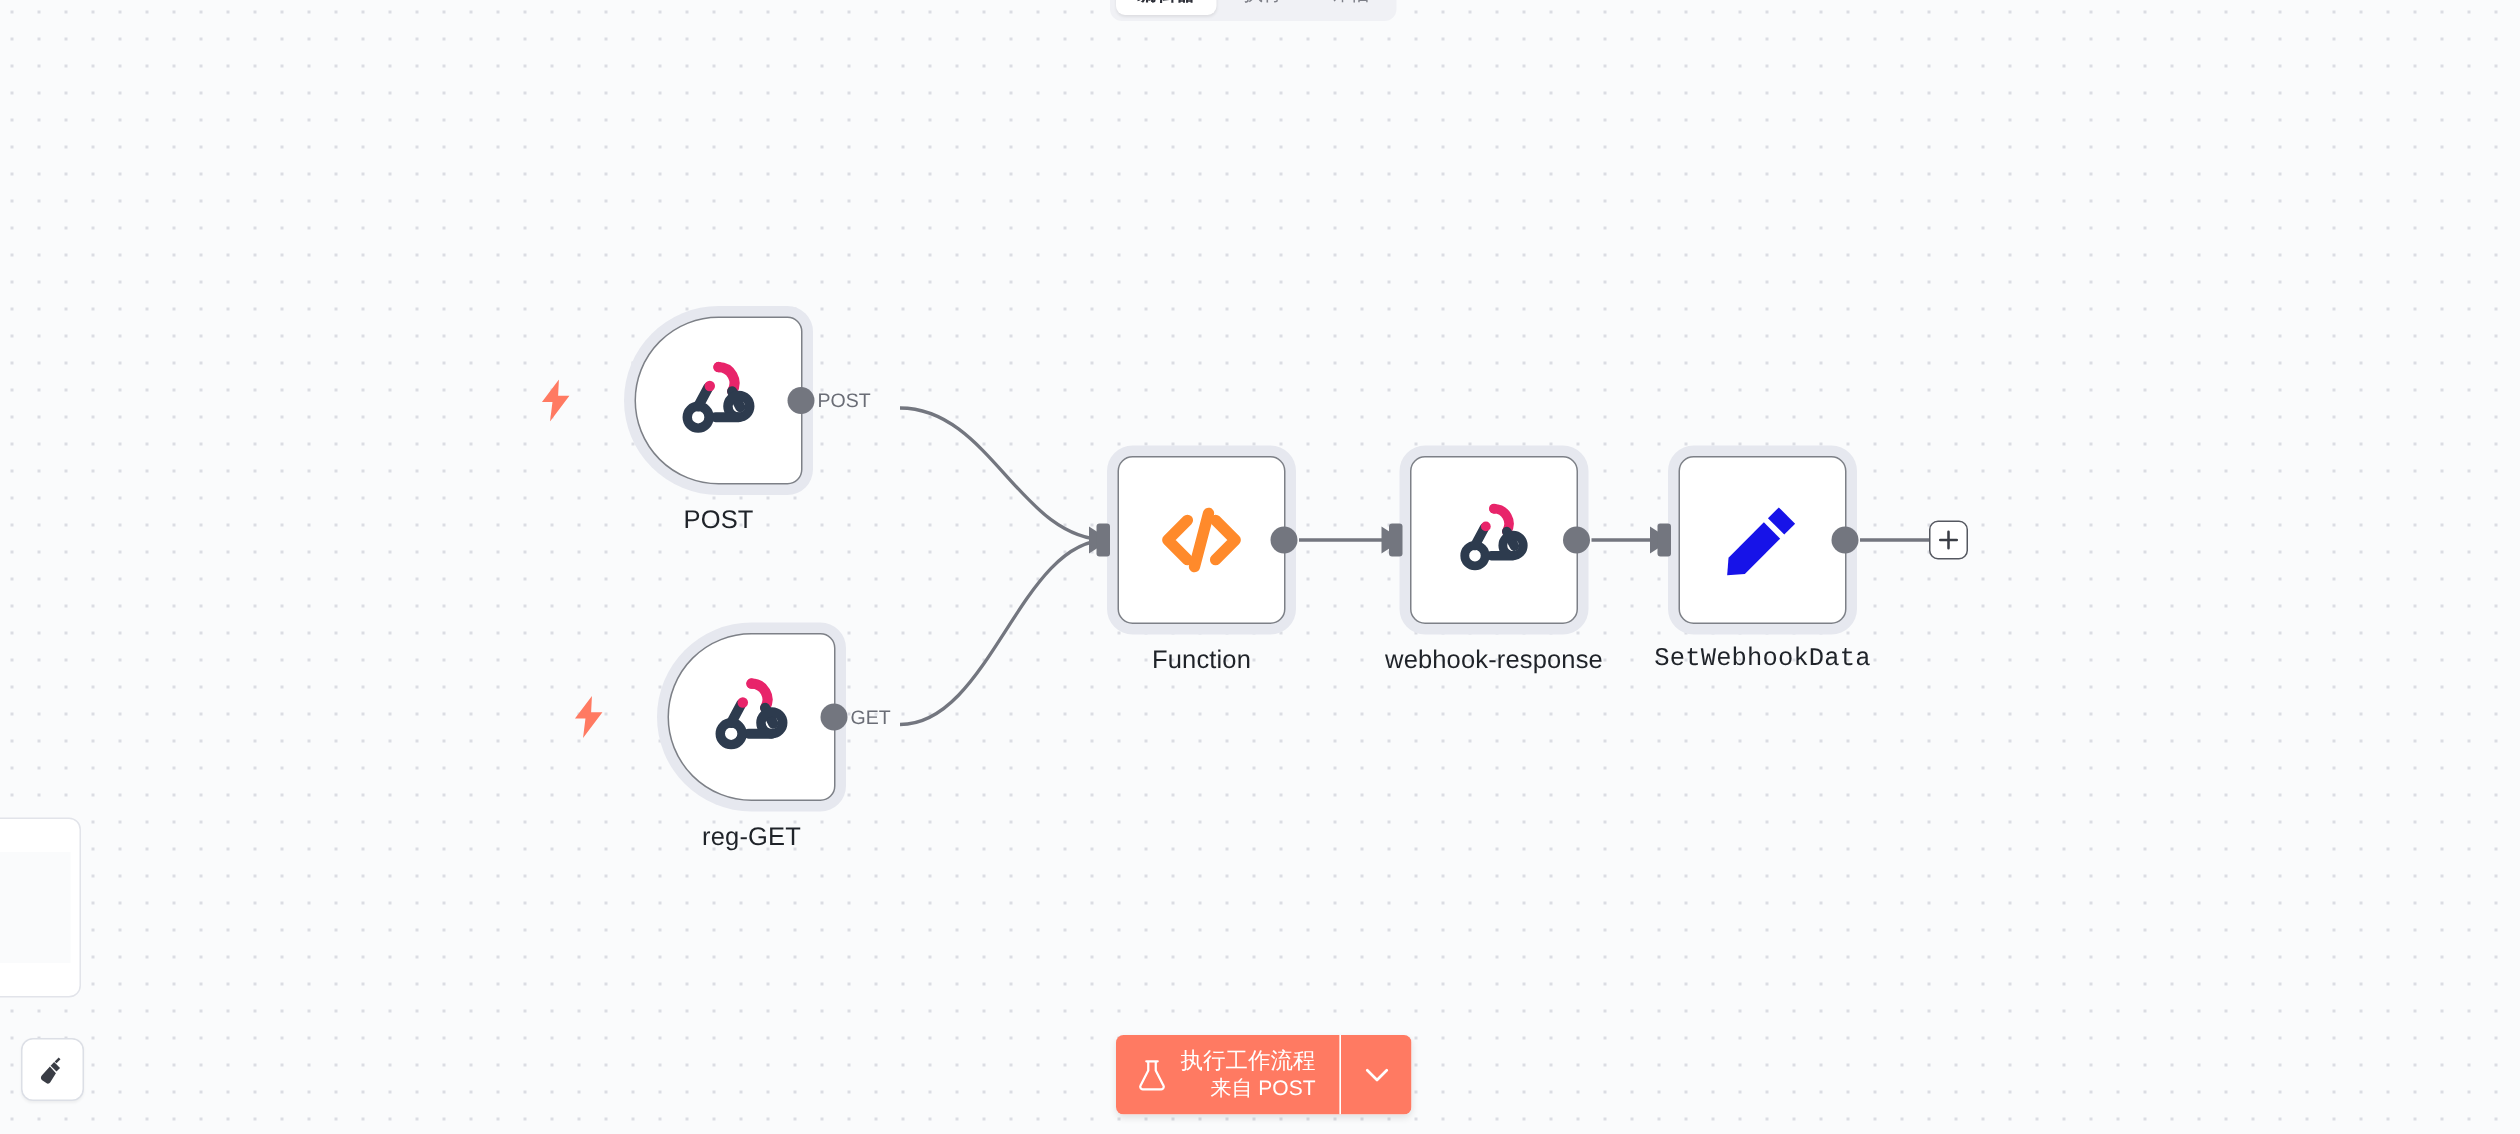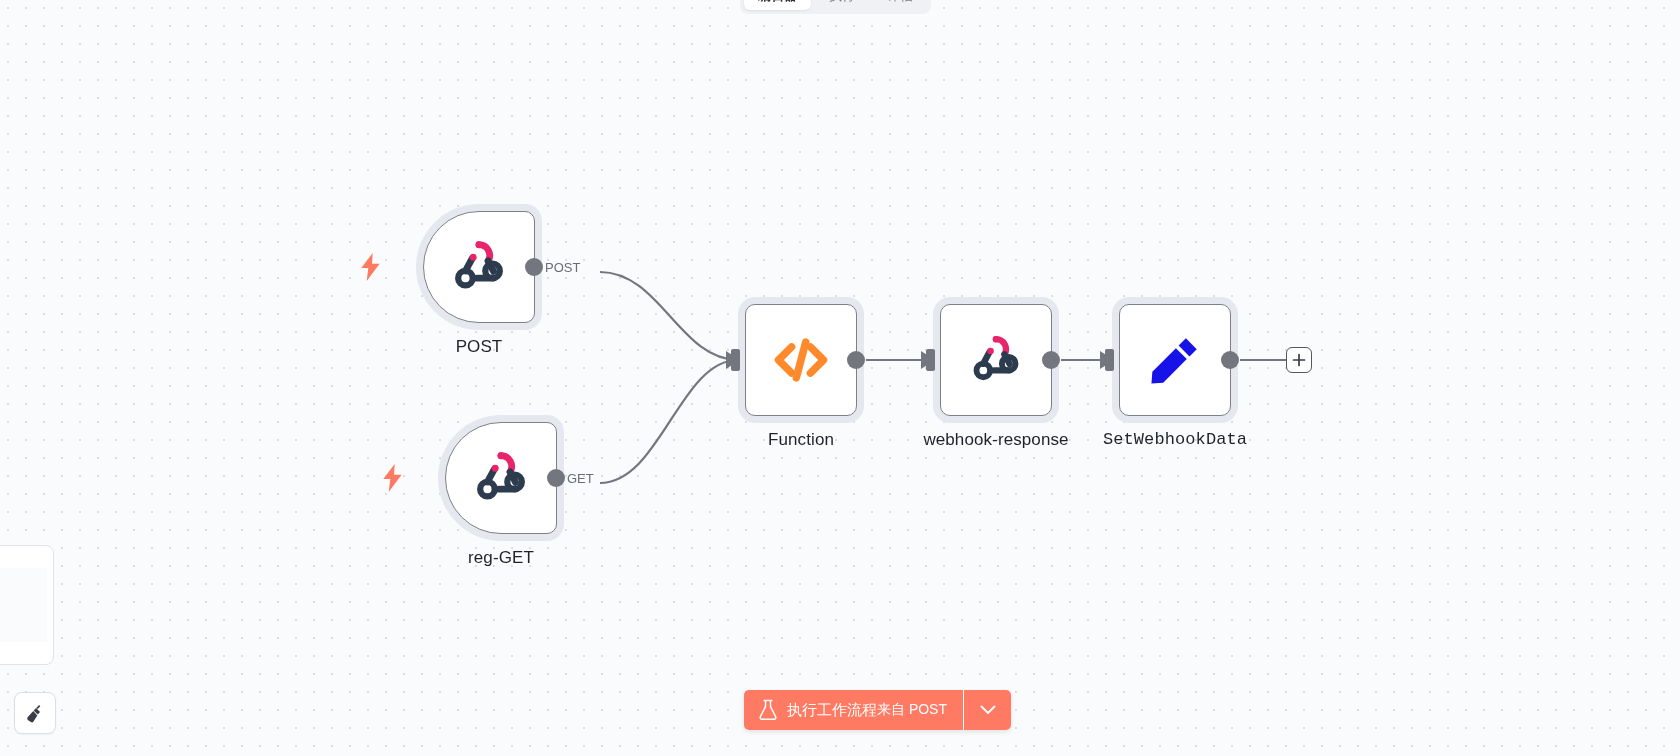--- a/index.html
+++ b/index.html
@@ -165,23 +165,23 @@
   }
   #exec-main {
     background: #ff7a62;
     display: flex;
     align-items: center;
     gap: 9px;
     padding: 9px 16px 9px 14px;
     cursor: pointer;
   }
   #exec-main .flask { flex: 0 0 auto; }
-  #exec-text { display: flex; flex-direction: row; line-height: 1.22; }
+  #exec-text { display: flex; flex-direction: column; line-height: 1.22; }
   #exec-text .l1 { font-size: 15px; color: #ffffff; white-space: nowrap; }
-  #exec-text .l2 { font-size: 14px; color: #ffffff; white-space: nowrap; }
+  #exec-text .l2 { font-size: 14px; color: #ffffff; white-space: nowrap; text-align: right; }
   #exec-caret {
     background: #ff7a62;
     width: 48px;
     display: flex;
     align-items: center;
     justify-content: center;
     border-left: 1px solid #ffffff;
     cursor: pointer;
   }
 

